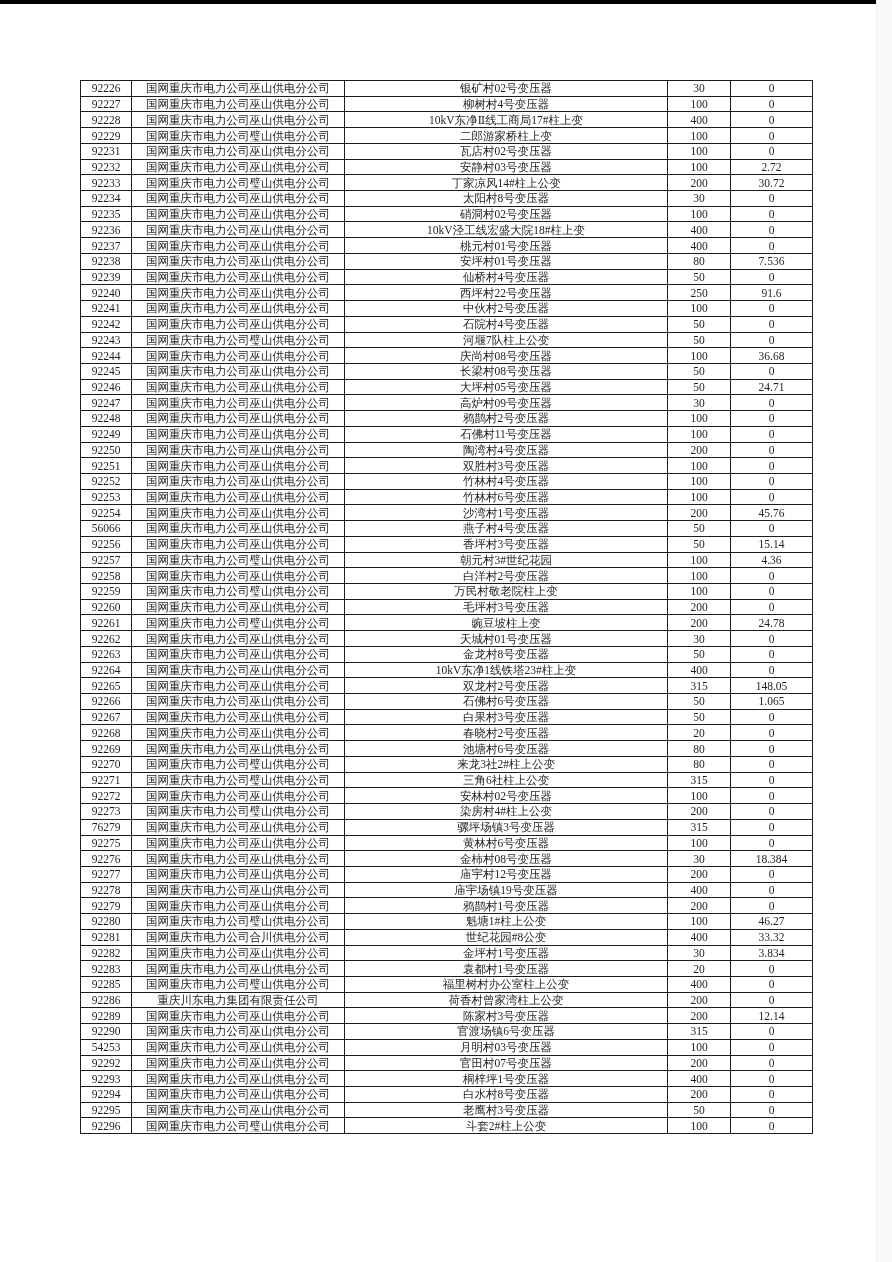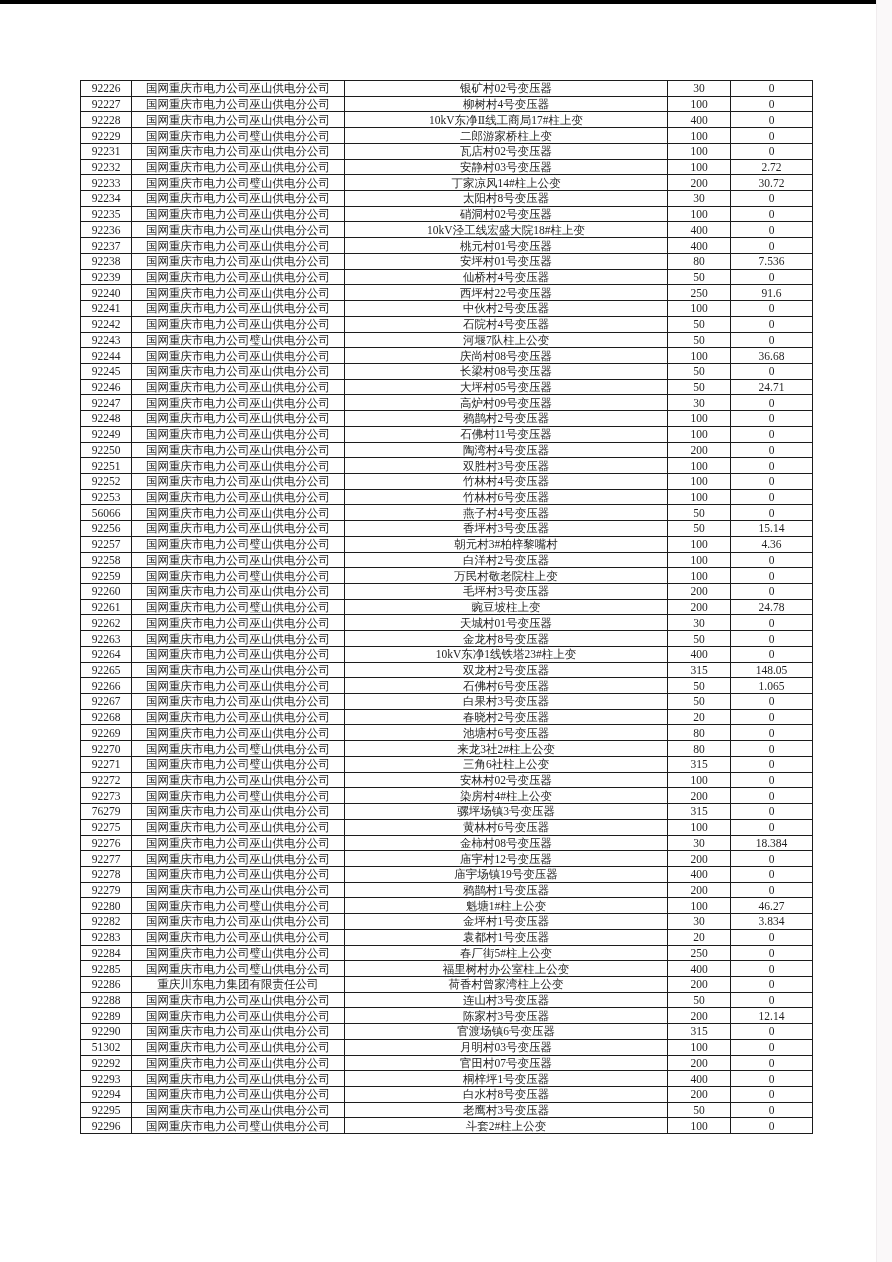--- a/index.html
+++ b/index.html
@@ -256,37 +256,44 @@
           <td>0</td>
         </tr>
         <tr>
           <td>92253</td>
           <td>国网重庆市电力公司巫山供电分公司</td>
           <td>竹林村6号变压器</td>
           <td>100</td>
           <td>0</td>
         </tr>
         <tr>
+          <td>92254</td>
+          <td>国网重庆市电力公司巫山供电分公司</td>
+          <td>沙湾村1号变压器</td>
+          <td>200</td>
+          <td>45.76</td>
+        </tr>
+        <tr>
           <td>56066</td>
           <td>国网重庆市电力公司巫山供电分公司</td>
           <td>燕子村4号变压器</td>
           <td>50</td>
           <td>0</td>
         </tr>
         <tr>
           <td>92256</td>
           <td>国网重庆市电力公司巫山供电分公司</td>
           <td>香坪村3号变压器</td>
           <td>50</td>
           <td>15.14</td>
         </tr>
         <tr>
           <td>92257</td>
           <td>国网重庆市电力公司璧山供电分公司</td>
-          <td>朝元村3#柏梓黎嘴村</td>
+          <td>朝元村3#世纪花园</td>
           <td>100</td>
           <td>4.36</td>
         </tr>
         <tr>
           <td>92258</td>
           <td>国网重庆市电力公司巫山供电分公司</td>
           <td>白洋村2号变压器</td>
           <td>100</td>
           <td>0</td>
         </tr>
@@ -438,77 +445,70 @@
           <td>0</td>
         </tr>
         <tr>
           <td>92280</td>
           <td>国网重庆市电力公司璧山供电分公司</td>
           <td>魁塘1#柱上公变</td>
           <td>100</td>
           <td>46.27</td>
         </tr>
         <tr>
+          <td>92281</td>
+          <td>国网重庆市电力公司合川供电分公司</td>
+          <td>世纪花园#8公变</td>
+          <td>400</td>
+          <td>33.32</td>
+        </tr>
+        <tr>
           <td>92282</td>
           <td>国网重庆市电力公司巫山供电分公司</td>
           <td>金坪村1号变压器</td>
           <td>30</td>
           <td>3.834</td>
         </tr>
         <tr>
           <td>92283</td>
           <td>国网重庆市电力公司巫山供电分公司</td>
           <td>袁都村1号变压器</td>
           <td>20</td>
           <td>0</td>
         </tr>
         <tr>
-          <td>92284</td>
-          <td>国网重庆市电力公司璧山供电分公司</td>
-          <td>春厂街5#柱上公变</td>
-          <td>250</td>
-          <td>0</td>
-        </tr>
-        <tr>
           <td>92285</td>
           <td>国网重庆市电力公司璧山供电分公司</td>
           <td>福里树村办公室柱上公变</td>
           <td>400</td>
           <td>0</td>
         </tr>
         <tr>
           <td>92286</td>
           <td>重庆川东电力集团有限责任公司</td>
           <td>荷香村曾家湾柱上公变</td>
           <td>200</td>
           <td>0</td>
         </tr>
         <tr>
-          <td>92288</td>
-          <td>国网重庆市电力公司巫山供电分公司</td>
-          <td>连山村3号变压器</td>
-          <td>50</td>
-          <td>0</td>
-        </tr>
-        <tr>
           <td>92289</td>
           <td>国网重庆市电力公司巫山供电分公司</td>
           <td>陈家村3号变压器</td>
           <td>200</td>
           <td>12.14</td>
         </tr>
         <tr>
           <td>92290</td>
           <td>国网重庆市电力公司巫山供电分公司</td>
           <td>官渡场镇6号变压器</td>
           <td>315</td>
           <td>0</td>
         </tr>
         <tr>
-          <td>51302</td>
+          <td>54253</td>
           <td>国网重庆市电力公司巫山供电分公司</td>
           <td>月明村03号变压器</td>
           <td>100</td>
           <td>0</td>
         </tr>
         <tr>
           <td>92292</td>
           <td>国网重庆市电力公司巫山供电分公司</td>
           <td>官田村07号变压器</td>
           <td>200</td>

